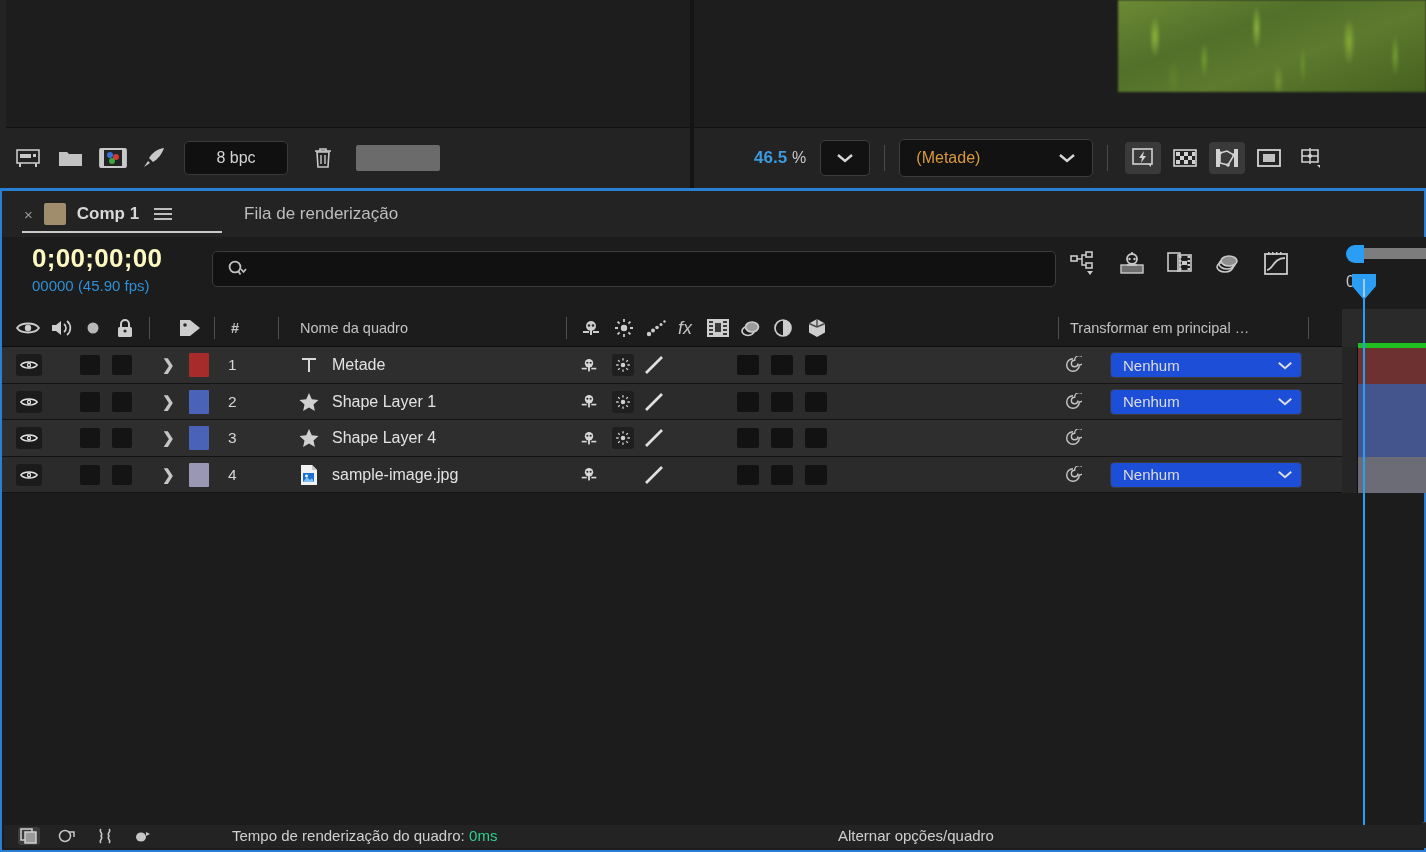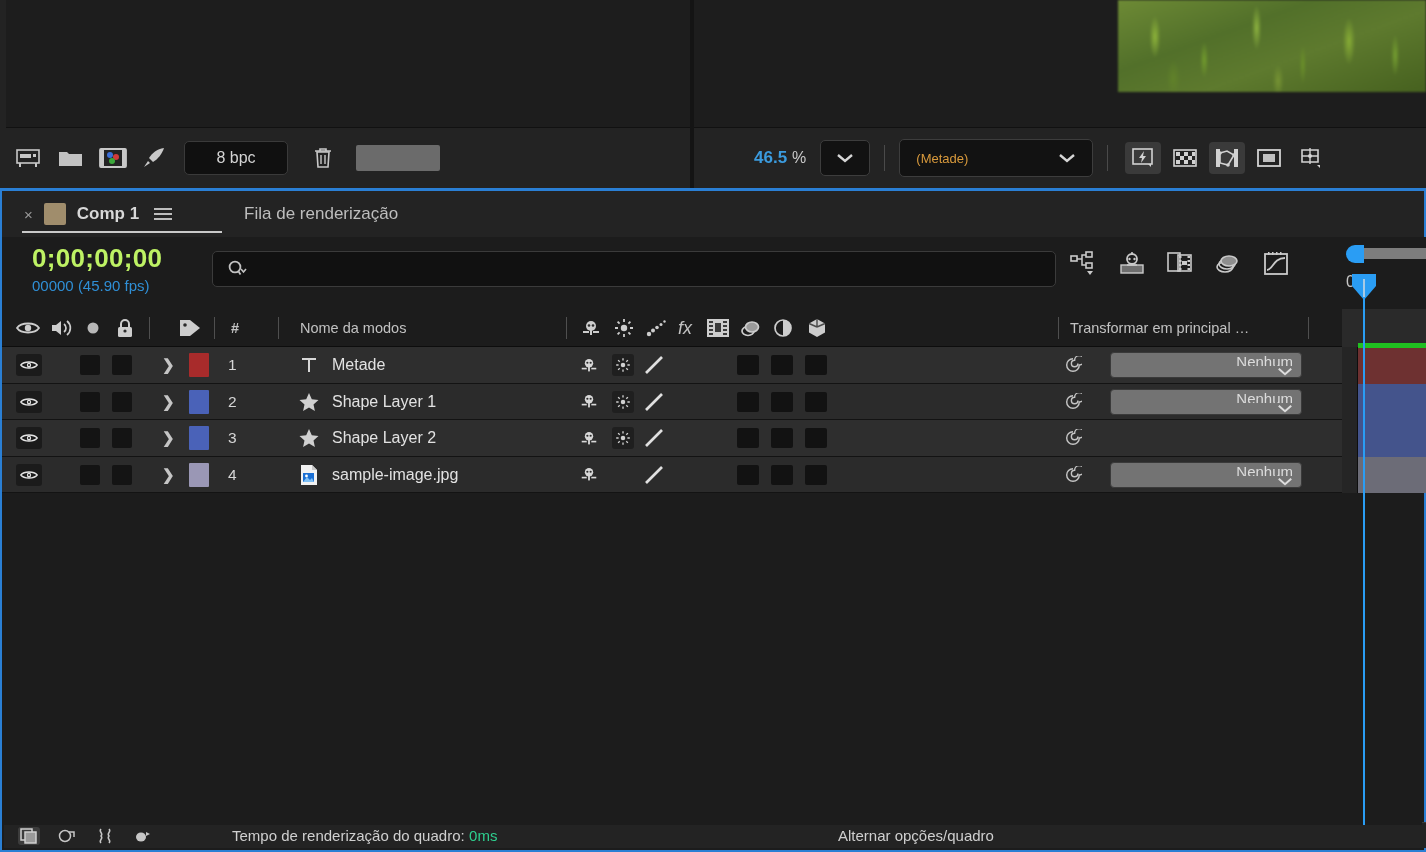--- a/index.html
+++ b/index.html
@@ -41,37 +41,37 @@
   .bpc-box { width:104px; height:34px; background:#101010; border:1px solid #3a3a3a; border-radius:5px;
              display:flex; align-items:center; justify-content:center; color:#d4d4d4; font-size:16px; margin-left:8px; }
   .gray-chip { width:84px; height:26px; background:#6b6b6b; border-radius:2px; margin-left:12px; }
   .zoom-val { color:#3b9bde; font-size:17px; font-weight:600; margin-left:60px; }
   .zoom-pct { color:#c9c9c9; font-size:16px; margin-left:5px; }
   .drop-sm { width:50px; height:36px; background:#121212; border:1px solid #3d3d3d; border-radius:5px;
              display:flex; align-items:center; justify-content:center; margin-left:14px; }
   .vbar { width:1px; height:26px; background:#4a4a4a; margin:0 14px; }
   .drop-md { min-width:194px; height:38px; background:#121212; border:1px solid #3d3d3d; border-radius:5px;
              display:flex; align-items:center; justify-content:space-between; padding:0 16px; }
-  .drop-md span.lbl { color:#d99a3c; font-size:13px; }
+  .drop-md span.lbl { color:#d99a3c; font-size:16px; }
 
   
   .tl-panel { position:absolute; left:0; top:188px; width:1426px; height:664px; background:#1c1c1c;
               border:2px solid #2a7fd4; border-top-width:3px; }
   .tl-tabs { position:relative; height:46px; background:#232323; display:flex; align-items:center; padding-left:22px; }
   .tab-active { display:flex; align-items:center; gap:11px; position:relative; height:46px; }
   .tab-close { color:#9a9a9a; font-size:15px; cursor:default; }
   .tab-swatch { width:22px; height:22px; background:#a08d6c; border-radius:2px; }
   .tab-title { color:#d8d8d8; font-size:17px; font-weight:600; }
   .tab-menu { display:flex; flex-direction:column; gap:3px; margin-left:4px; }
   .tab-menu i { display:block; width:18px; height:2px; background:#bdbdbd; }
   .tab-underline { position:absolute; left:20px; bottom:4px; width:200px; height:2px; background:#c9c9c9; }
   .tab-inactive { color:#bdbdbd; font-size:17px; margin-left:72px; }
 
   .tl-ctrls { position:relative; height:72px; background:#1c1c1c; }
-  .tc-big { position:absolute; left:30px; top:6px; color:#bef264; font-size:26px; font-weight:700; letter-spacing:.3px; }
+  .tc-big { position:absolute; left:30px; top:6px; color:#fef9c3; font-size:26px; font-weight:700; letter-spacing:.3px; }
   .tc-sub { position:absolute; left:30px; top:40px; color:#2f8fd6; font-size:15px; }
   .search-box { position:absolute; left:210px; top:14px; width:844px; height:36px; background:#111; border:1px solid #3b3b3b;
                 border-radius:5px; display:flex; align-items:center; padding-left:14px; }
   .tl-icons { position:absolute; left:1068px; top:14px; display:flex; align-items:center; gap:20px; }
 
   .ruler-area { position:absolute; left:1340px; top:0; width:84px; height:72px; background:#1c1c1c; }
   .wa-handle-l { position:absolute; left:4px; top:8px; width:18px; height:18px; background:#2a9df4; border-radius:9px 0 0 9px; }
   .wa-bar { position:absolute; left:12px; top:11px; width:72px; height:11px; background:#7d7d7d; }
   .ruler-lbl { position:absolute; left:4px; top:36px; color:#c6c6c6; font-size:16px; }
 
@@ -89,22 +89,22 @@
   .eye-box { width:26px; height:22px; background:#1b1b1b; border-radius:3px; display:flex; align-items:center; justify-content:center; }
   .sq { width:20px; height:20px; background:#141414; border-radius:2px; }
   .twirl { color:#c5c5c5; font-size:15px; font-weight:700; }
   .lblcolor { width:20px; height:24px; border-radius:1px; }
   .lnum { color:#d6d6d6; font-size:15.5px; width:22px; text-align:center; }
   .ltype { width:26px; display:flex; align-items:center; justify-content:center; }
   .lname { color:#e2e2e2; font-size:16px; white-space:nowrap; }
   .sw-box { width:22px; height:22px; background:#1f1f1f; border-radius:3px; display:flex; align-items:center; justify-content:center; }
   .sw-plain { width:22px; height:22px; display:flex; align-items:center; justify-content:center; }
   .blk { width:22px; height:20px; background:#121212; border-radius:2px; }
-  .parent-dd { width:192px; height:26px; background:#737373; border:1px solid #3a3a3a; border-radius:4px;
-               display:flex; align-items:flex-end; justify-content:space-between; padding:0 8px 0 12px; overflow:hidden;flex-direction:column; }
+  .parent-dd { width:192px; height:26px; background:#1d4ed8; border:1px solid #3a3a3a; border-radius:4px;
+               display:flex; align-items:center; justify-content:space-between; padding:0 8px 0 12px; overflow:hidden; }
   .parent-dd .ptxt { color:#dcdcdc; font-size:15px; white-space:nowrap; overflow:hidden; }
 
   
   .tstrip { position:absolute; left:1340px; top:0; width:84px; height:36.5px; }
   .tgutter { position:absolute; left:0; top:0; width:16px; height:36.5px; background:#252525; border-right:1px solid #0e0e0e; }
   .tbar { position:absolute; left:16px; top:0; width:68px; height:36.5px; }
   .green-wa { position:absolute; left:1356px; top:0; width:70px; height:5px; background:#20c020; }
   .playhead { position:absolute; left:1361px; top:0; width:2px; background:#2a9df4; }
   .ph-head { position:absolute; left:1349px; top:30px; width:26px; height:26px; }
 
@@ -370,21 +370,21 @@
       <span class="vdiv" style="left:147px"></span>
       <div class="hdr-cell" style="left:176px">
         <svg width="24" height="20" viewBox="0 0 24 20">
             <path d="M2 2h10l10 8-10 8H2z" fill="#cdcdcd"></path>
             <circle cx="7" cy="7" r="1.8" fill="#2b2b2b"></circle>
           </svg>
       </div>
       <span class="vdiv" style="left:212px"></span>
       <div class="hdr-cell hdr-txt" style="left:229px; font-weight:700">#</div>
       <span class="vdiv" style="left:276px"></span>
-      <div class="hdr-cell hdr-txt" style="left:298px">Nome da modos</div>
+      <div class="hdr-cell hdr-txt" style="left:298px">Nome da quadro</div>
 
       <span class="vdiv" style="left:564px"></span>
       <div class="hdr-cell" style="left:578px">
         <svg width="22" height="18" viewBox="0 0 22 18">
             <circle cx="11" cy="7" r="5" fill="#cdcdcd"></circle>
             <circle cx="9" cy="6.5" r="1.3" fill="#2b2b2b"></circle>
             <circle cx="13" cy="6.5" r="1.3" fill="#2b2b2b"></circle>
             <rect x="3" y="12" width="6" height="2" fill="#cdcdcd"></rect>
             <rect x="13" y="12" width="6" height="2" fill="#cdcdcd"></rect>
             <rect x="10" y="11" width="2" height="5" fill="#cdcdcd"></rect>
@@ -645,21 +645,21 @@
           <div class="cell twirl" style="left:160px">❯</div>
           <div class="cell" style="left:187px">
             <span class="lblcolor" style="background:#4a62b8"></span>
           </div>
           <div class="cell lnum" style="left:226px">3</div>
           <div class="cell ltype" style="left:294px">
             <svg width="22" height="20" viewBox="0 0 22 20">
               <path d="M11 1l2.8 6.2 6.7.7-5 4.5 1.4 6.6L11 15.6 5.1 19l1.4-6.6-5-4.5 6.7-.7z" fill="#d0d0d0"></path>
             </svg>
           </div>
-          <div class="cell lname" style="left:330px">Shape Layer 2</div>
+          <div class="cell lname" style="left:330px">Shape Layer 4</div>
           <div class="cell" style="left:576px">
             <span class="sw-plain">
               <svg width="20" height="17" viewBox="0 0 22 18">
                 <circle cx="11" cy="6.5" r="4.6" fill="#d8d8d8"></circle>
                 <circle cx="9.2" cy="6" r="1.2" fill="#2b2b2b"></circle>
                 <circle cx="12.8" cy="6" r="1.2" fill="#2b2b2b"></circle>
                 <rect x="3" y="11.5" width="5.5" height="1.8" fill="#d8d8d8"></rect>
                 <rect x="13.5" y="11.5" width="5.5" height="1.8" fill="#d8d8d8"></rect>
                 <rect x="10" y="10.5" width="2" height="5" fill="#d8d8d8"></rect>
               </svg>

